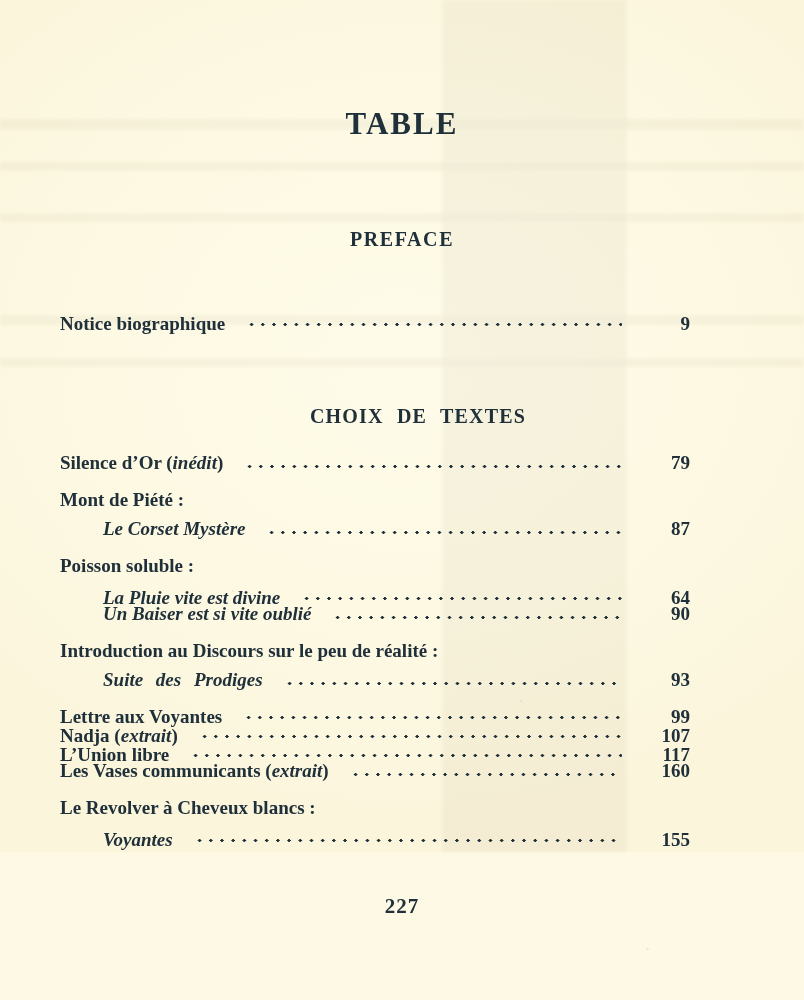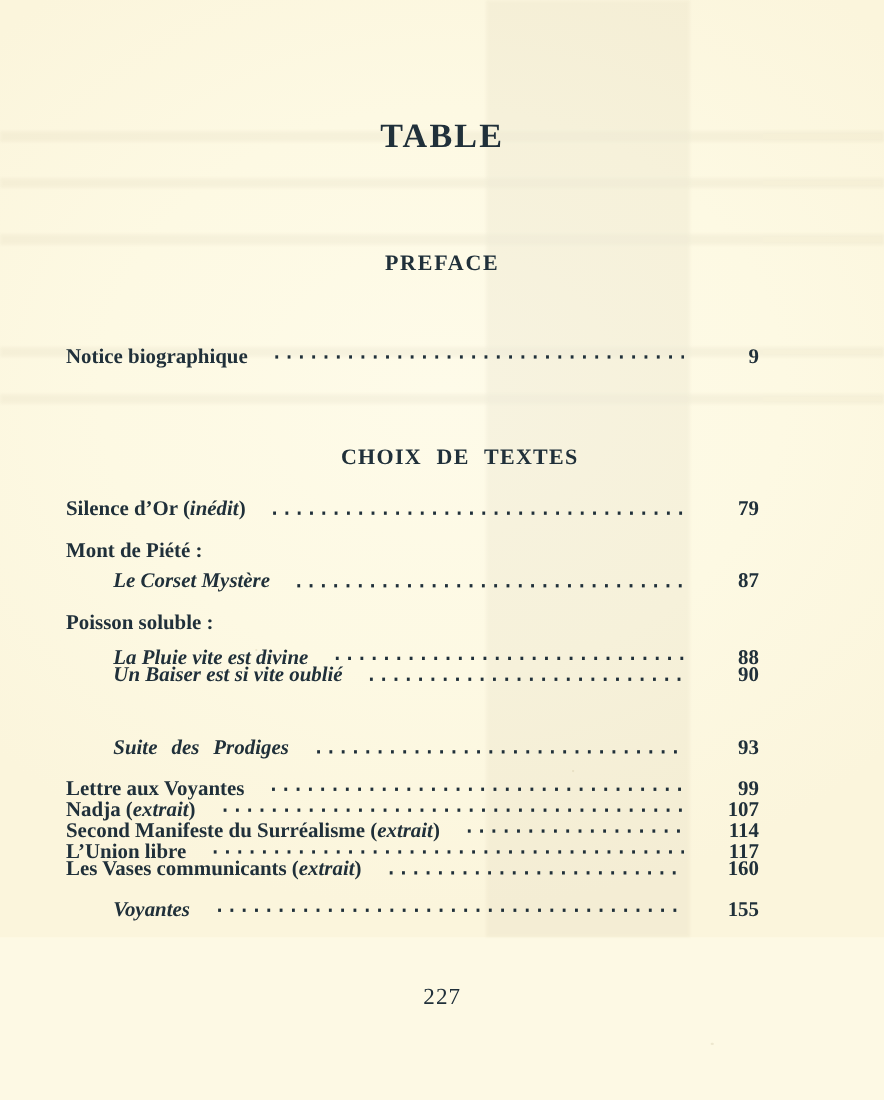--- a/index.html
+++ b/index.html
@@ -151,21 +151,21 @@
   }
 
   
   .folio {
     position: absolute;
     top: 894px;
     left: 0;
     width: 804px;
     text-align: center;
     font-size: 21px;
-    font-weight: normal;
+    font-weight: bold;
     letter-spacing: 1px;
   }
 </style>
 </head>
 <body>
 
 <div class="page">
 
   <div class="paper"></div>
   <div class="ghost"></div>
@@ -213,30 +213,31 @@
 
     <div class="row header">
       <span class="label">Poisson soluble :</span>
       <span class="leader none"></span>
       <span class="pageno"></span>
     </div>
 
     <div class="row sub tight">
       <span class="label"><em>La Pluie vite est divine</em></span>
       <span class="leader"></span>
-      <span class="pageno">88</span>
+      <span class="pageno">64</span>
     </div>
 
     <div class="row sub loose">
       <span class="label"><em>Un Baiser est si vite oublié</em></span>
       <span class="leader"></span>
       <span class="pageno">90</span>
     </div>
 
     <div class="row header">
+      <span class="label">Introduction au Discours sur le peu de réalité :</span>
       <span class="leader none"></span>
       <span class="pageno"></span>
     </div>
 
     <div class="row sub loose">
       <span class="label spaced"><em>Suite des Prodiges</em></span>
       <span class="leader"></span>
       <span class="pageno">93</span>
     </div>
 
@@ -245,38 +246,38 @@
       <span class="leader"></span>
       <span class="pageno">99</span>
     </div>
 
     <div class="row tight">
       <span class="label"><span>Nadja (</span><em>extrait</em><span>)</span></span>
       <span class="leader"></span>
       <span class="pageno">107</span>
     </div>
 
-    <div class="row tight">
-      <span class="label"><span>Second Manifeste du Surréalisme (</span><em>extrait</em><span>)</span></span>
-      <span class="leader"></span>
-      <span class="pageno">114</span>
-    </div>
 
     <div class="row tight">
       <span class="label">L’Union libre</span>
       <span class="leader"></span>
       <span class="pageno">117</span>
     </div>
 
     <div class="row loose">
       <span class="label"><span>Les Vases communicants (</span><em>extrait</em><span>)</span></span>
       <span class="leader"></span>
       <span class="pageno">160</span>
     </div>
 
+    <div class="row header">
+      <span class="label">Le Revolver à Cheveux blancs :</span>
+      <span class="leader none"></span>
+      <span class="pageno"></span>
+    </div>
 
     <div class="row sub tight">
       <span class="label"><em>Voyantes</em></span>
       <span class="leader"></span>
       <span class="pageno">155</span>
     </div>
 
   </div>
 
   <div class="folio">227</div>

